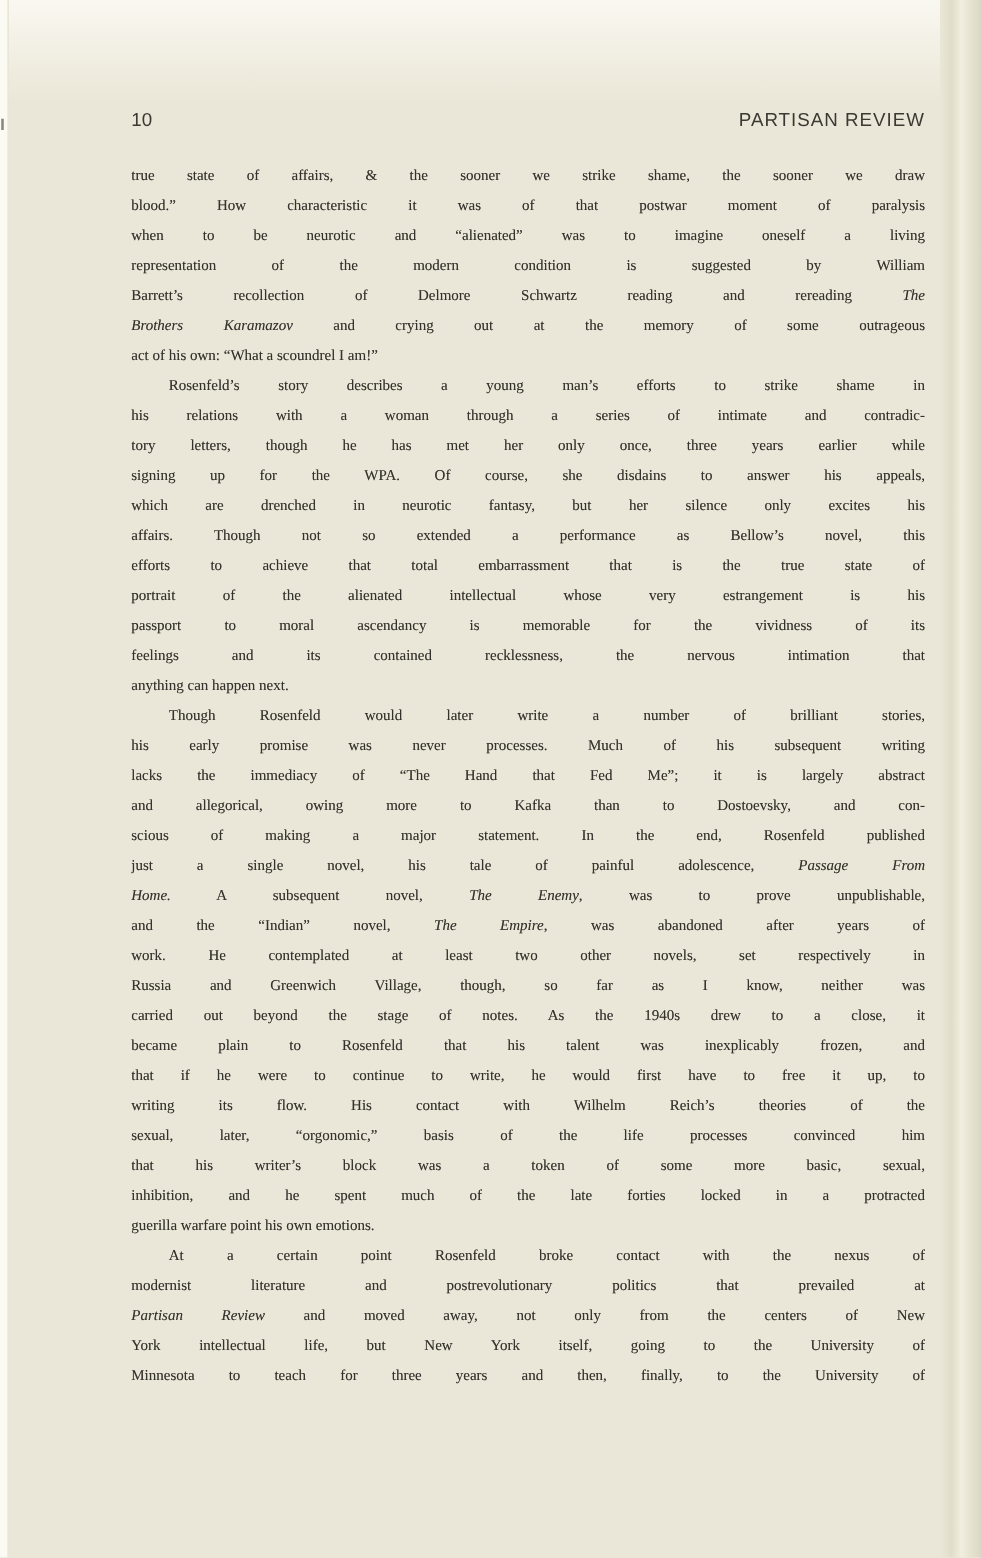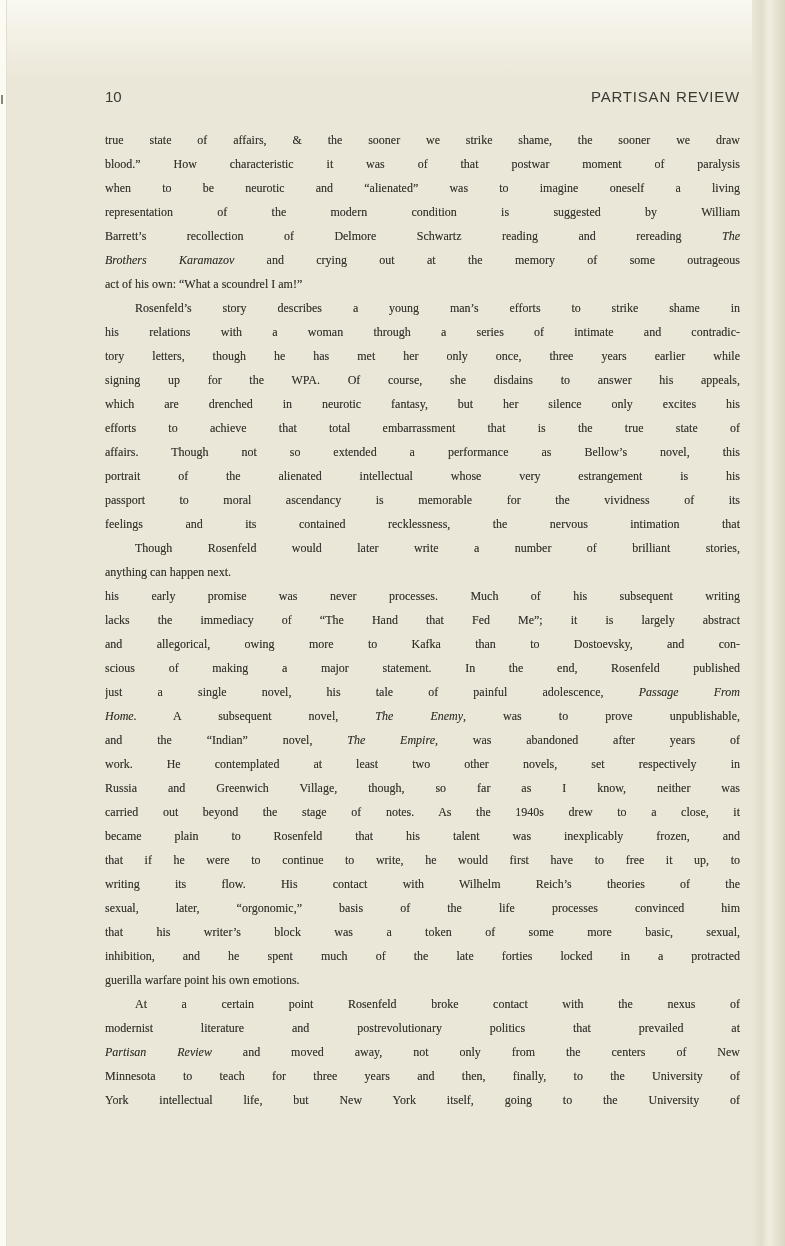--- a/index.html
+++ b/index.html
@@ -81,44 +81,44 @@
         <div class="line"><span>when to be neurotic and “alienated” was to imagine oneself a living</span></div>
         <div class="line"><span>representation of the modern condition is suggested by William</span></div>
         <div class="line"><span>Barrett’s recollection of Delmore Schwartz reading and rereading </span><i>The</i></div>
         <div class="line"><i>Brothers Karamazov</i><span> and crying out at the memory of some outrageous</span></div>
         <div class="line lastline"><span>act of his own: “What a scoundrel I am!”</span></div>
         <div class="line first"><span>Rosenfeld’s story describes a young man’s efforts to strike shame in</span></div>
         <div class="line"><span>his relations with a woman through a series of intimate and contradic-</span></div>
         <div class="line"><span>tory letters, though he has met her only once, three years earlier while</span></div>
         <div class="line"><span>signing up for the WPA. Of course, she disdains to answer his appeals,</span></div>
         <div class="line"><span>which are drenched in neurotic fantasy, but her silence only excites his</span></div>
+        <div class="line"><span>affairs. Though not so extended a performance as Bellow’s novel, this</span></div>
         <div class="line"><span>efforts to achieve that total embarrassment that is the true state of</span></div>
-        <div class="line"><span>affairs. Though not so extended a performance as Bellow’s novel, this</span></div>
         <div class="line"><span>portrait of the alienated intellectual whose very estrangement is his</span></div>
         <div class="line"><span>passport to moral ascendancy is memorable for the vividness of its</span></div>
         <div class="line"><span>feelings and its contained recklessness, the nervous intimation that</span></div>
+        <div class="line lastline"><span>anything can happen next.</span></div>
         <div class="line first"><span>Though Rosenfeld would later write a number of brilliant stories,</span></div>
-        <div class="line lastline"><span>anything can happen next.</span></div>
         <div class="line"><span>his early promise was never processes. Much of his subsequent writing</span></div>
         <div class="line"><span>lacks the immediacy of “The Hand that Fed Me”; it is largely abstract</span></div>
         <div class="line"><span>and allegorical, owing more to Kafka than to Dostoevsky, and con-</span></div>
         <div class="line"><span>scious of making a major statement. In the end, Rosenfeld published</span></div>
         <div class="line"><span>just a single novel, his tale of painful adolescence, </span><i>Passage From</i></div>
         <div class="line"><i>Home.</i><span> A subsequent novel, </span><i>The Enemy</i><span>, was to prove unpublishable,</span></div>
         <div class="line"><span>and the “Indian” novel, </span><i>The Empire</i><span>, was abandoned after years of</span></div>
         <div class="line"><span>work. He contemplated at least two other novels, set respectively in</span></div>
         <div class="line"><span>Russia and Greenwich Village, though, so far as I know, neither was</span></div>
         <div class="line"><span>carried out beyond the stage of notes. As the 1940s drew to a close, it</span></div>
         <div class="line"><span>became plain to Rosenfeld that his talent was inexplicably frozen, and</span></div>
         <div class="line"><span>that if he were to continue to write, he would first have to free it up, to</span></div>
         <div class="line"><span>writing its flow. His contact with Wilhelm Reich’s theories of the</span></div>
         <div class="line"><span>sexual, later, “orgonomic,” basis of the life processes convinced him</span></div>
         <div class="line"><span>that his writer’s block was a token of some more basic, sexual,</span></div>
         <div class="line"><span>inhibition, and he spent much of the late forties locked in a protracted</span></div>
         <div class="line lastline"><span>guerilla warfare point his own emotions.</span></div>
         <div class="line first"><span>At a certain point Rosenfeld broke contact with the nexus of</span></div>
         <div class="line"><span>modernist literature and postrevolutionary politics that prevailed at</span></div>
         <div class="line"><i>Partisan Review</i><span> and moved away, not only from the centers of New</span></div>
+        <div class="line"><span>York intellectual life, but New York itself, going to the University of</span></div>
         <div class="line"><span>Minnesota to teach for three years and then, finally, to the University of</span></div>
-        <div class="line"><span>York intellectual life, but New York itself, going to the University of</span></div>
       </div>
   </div>
 </div>
 
 </body></html>

